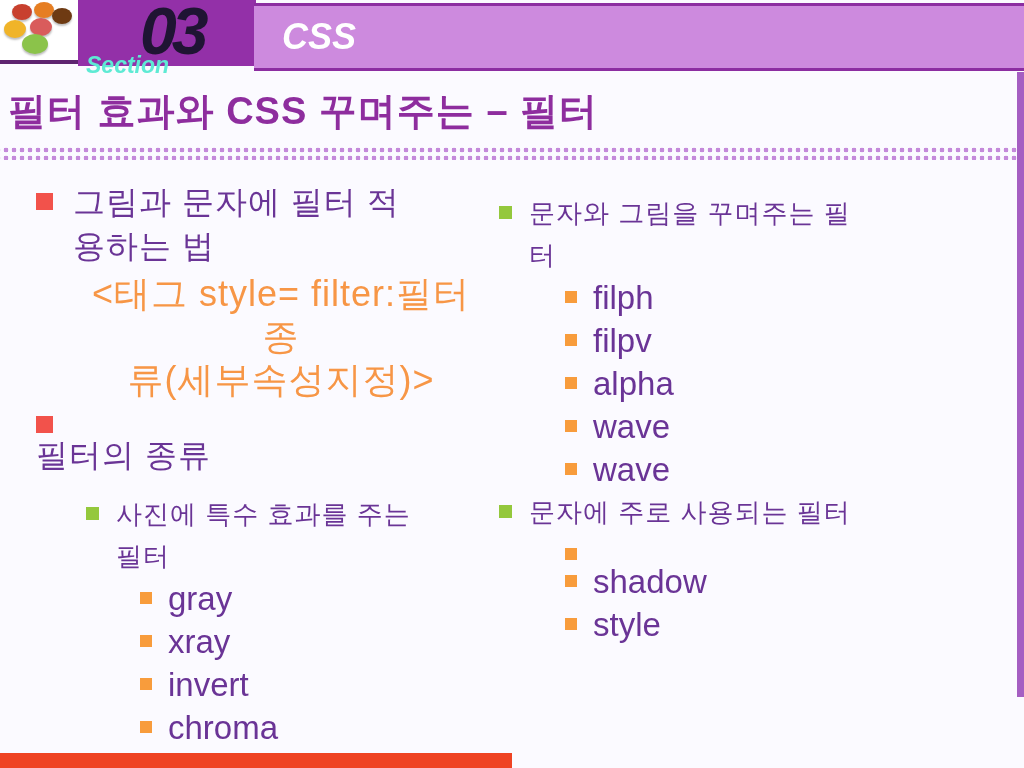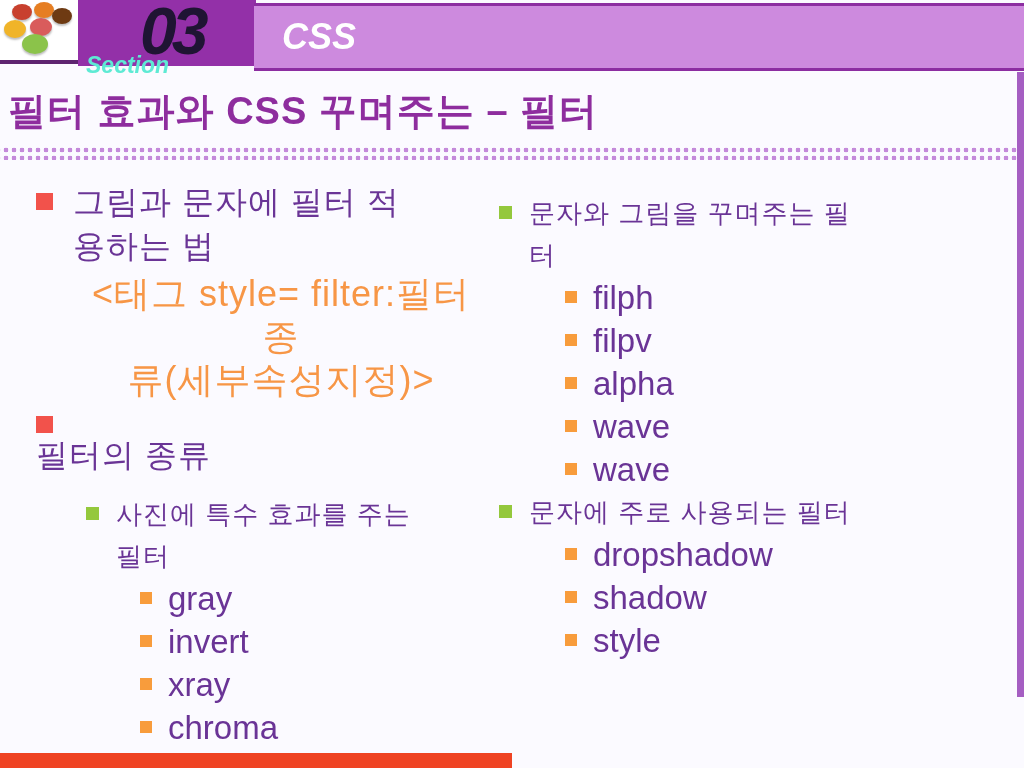--- a/index.html
+++ b/index.html
@@ -122,25 +122,25 @@
         <span>필터</span>
       </div>
     </div>
 
     <div class="row indent-l3">
       <span class="sq sq-orange"></span>
       <div class="lvl3-txt">gray</div>
     </div>
     <div class="row indent-l3">
       <span class="sq sq-orange"></span>
+      <div class="lvl3-txt">xray</div>
+    </div>
+    <div class="row indent-l3">
+      <span class="sq sq-orange"></span>
       <div class="lvl3-txt">invert</div>
-    </div>
-    <div class="row indent-l3">
-      <span class="sq sq-orange"></span>
-      <div class="lvl3-txt">xray</div>
     </div>
     <div class="row indent-l3">
       <span class="sq sq-orange"></span>
       <div class="lvl3-txt">chroma</div>
     </div>
 
   </div>
 
   <div class="col col-right">
 
@@ -173,21 +173,20 @@
       <div class="lvl3-txt">wave</div>
     </div>
 
     <div class="row">
       <span class="sq sq-green"></span>
       <div class="lvl2-txt">문자에 주로 사용되는 필터</div>
     </div>
 
     <div class="row indent-l3">
       <span class="sq sq-orange"></span>
-      <div class="lvl3-txt">dropshadow</div>
     </div>
     <div class="row indent-l3">
       <span class="sq sq-orange"></span>
       <div class="lvl3-txt">shadow</div>
     </div>
     <div class="row indent-l3">
       <span class="sq sq-orange"></span>
       <div class="lvl3-txt">style</div>
     </div>
 

